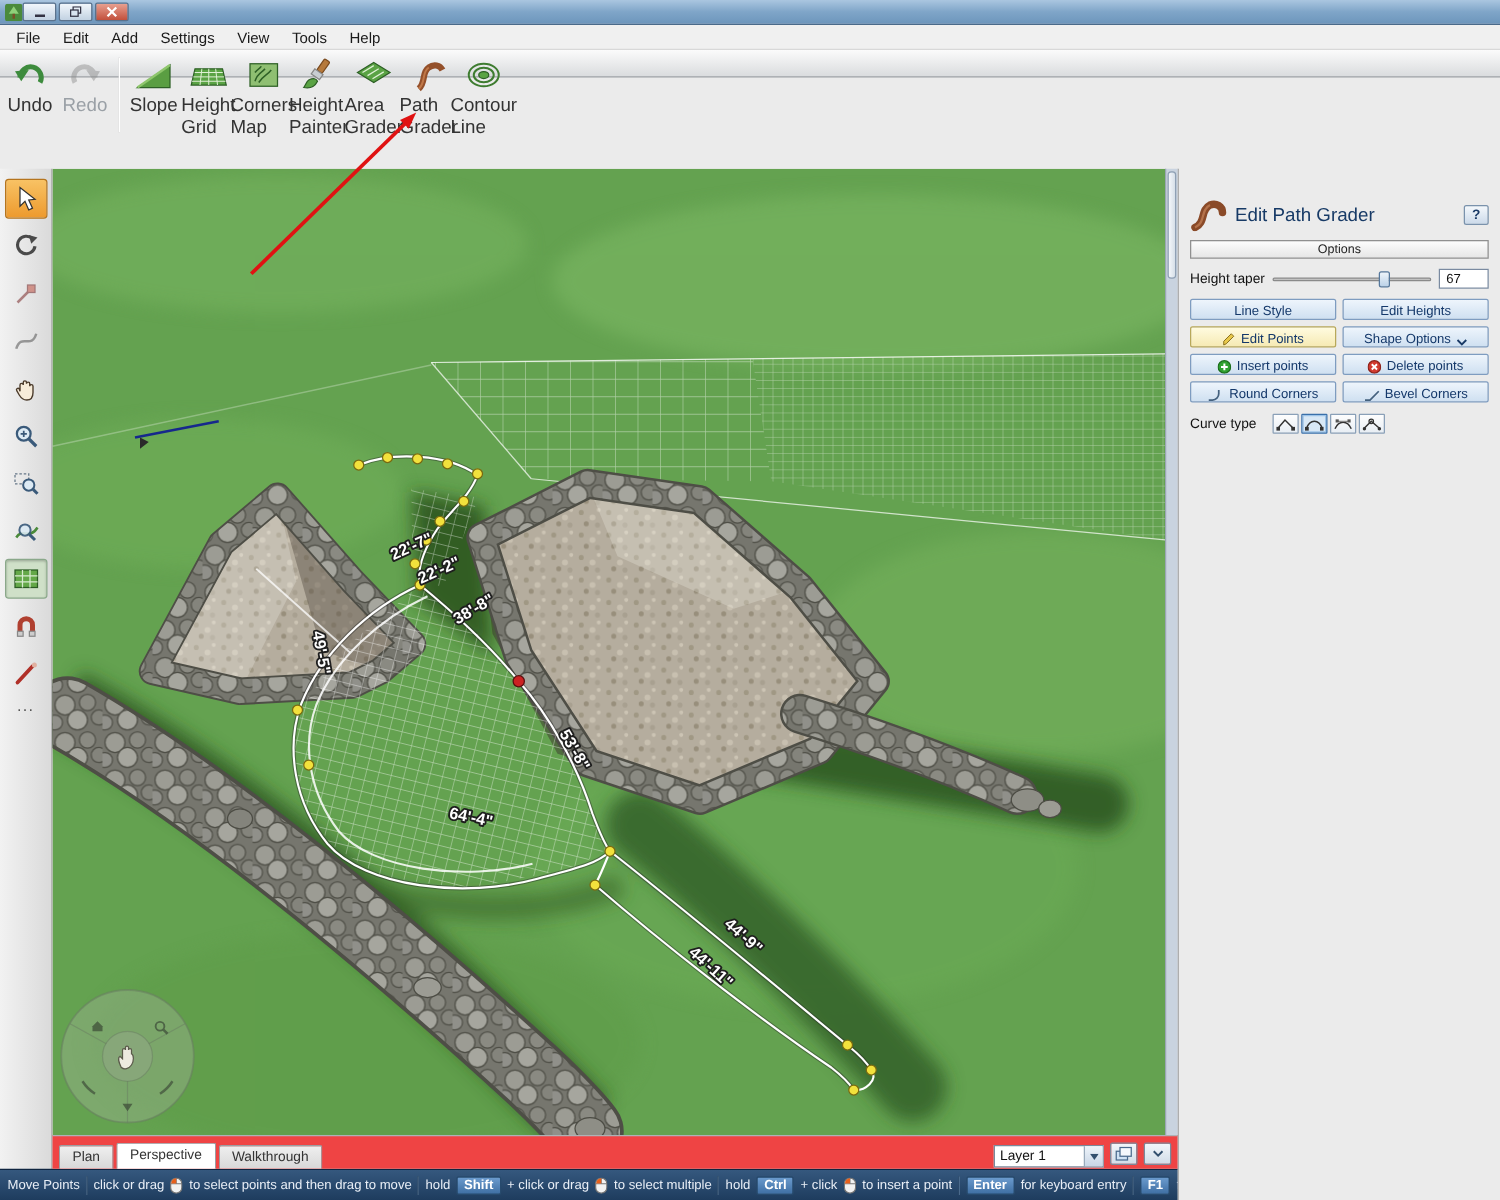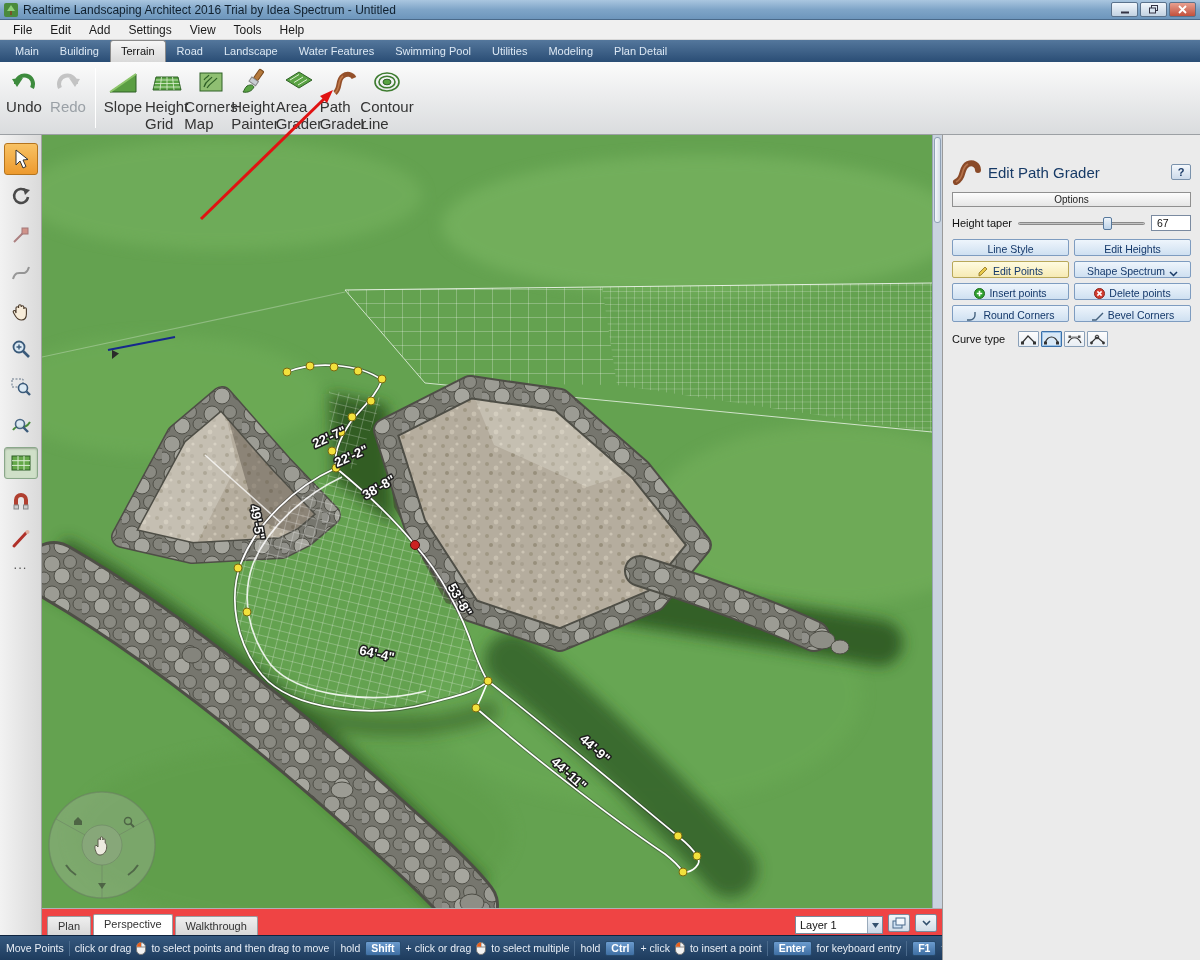--- a/index.html
+++ b/index.html
@@ -82,21 +82,20 @@
 <body>
 
 <div class="window">
 
   <div class="titlebar">
     <svg class="app-icon" viewBox="0 0 14 14">
         <rect width="14" height="14" rx="2" fill="#4a8a3c"></rect>
         <polygon points="7,2 11,8 3,8" fill="#8fd07a"></polygon>
         <rect x="6" y="8" width="2" height="4" fill="#7a5028"></rect>
       </svg>
-    <span class="title-text">Realtime Landscaping Architect 2016 Trial by Idea Spectrum - Untitled</span>
     <div class="win-btns">
       <div class="win-btn">
           <svg width="10" height="8" viewBox="0 0 10 8">
             <line x1="1" y1="6.5" x2="9" y2="6.5" stroke="#334" stroke-width="2"></line>
           </svg>
         </div>
       <div class="win-btn">
           <svg width="10" height="9" viewBox="0 0 10 9">
             <rect x="2.5" y="0.5" width="6" height="5" fill="none" stroke="#334"></rect>
             <rect x="0.5" y="3" width="6" height="5" fill="#d8e4f0" stroke="#334"></rect>
@@ -113,32 +112,20 @@
   <div class="menubar">
     <span class="menu-item">File</span>
     <span class="menu-item">Edit</span>
     <span class="menu-item">Add</span>
     <span class="menu-item">Settings</span>
     <span class="menu-item">View</span>
     <span class="menu-item">Tools</span>
     <span class="menu-item">Help</span>
   </div>
 
-  <div class="tabbar">
-    <div class="rtab">Main</div>
-    <div class="rtab">Building</div>
-    <div class="rtab active">Terrain</div>
-    <div class="rtab">Road</div>
-    <div class="rtab">Landscape</div>
-    <div class="rtab">Water Features</div>
-    <div class="rtab">Swimming Pool</div>
-    <div class="rtab">Utilities</div>
-    <div class="rtab">Modeling</div>
-    <div class="rtab">Plan Detail</div>
-  </div>
 
   <div class="toolbar">
     <div class="tbtn">
       <span class="ticon">
           <svg width="28" height="26" viewBox="0 0 28 26">
             <path d="M22,19 a8.5,8.5 0 1 0 -16,-4" fill="none" stroke="#3d8b3d" stroke-width="4"></path>
             <polygon points="2,10 13,9 7,18" fill="#3d8b3d"></polygon>
           </svg>
         </span>
       <span>Undo</span>
@@ -521,21 +508,21 @@
       <div class="pbtn">
           <span>Edit Heights</span>
         </div>
       <div class="pbtn yellow">
         <svg width="11" height="11">
             <path d="M1,10 L3,9 L9,3 L7,1 L1,7 Z" fill="#e8c84a" stroke="#8a7020" stroke-width=".8"></path>
           </svg>
         <span>Edit Points</span>
       </div>
       <div class="pbtn">
-        <span>Shape Spectrum</span>
+        <span>Shape Options</span>
         <svg width="9" height="6">
             <polyline points="1,1 4.5,4.5 8,1" fill="none" stroke="#1a3a66" stroke-width="1.5"></polyline>
           </svg>
       </div>
       <div class="pbtn">
         <svg width="11" height="11">
             <circle cx="5.5" cy="5.5" r="5" fill="#2fa12f" stroke="#1c6e1c"></circle>
             <path d="M5.5,2.8 v5.4 M2.8,5.5 h5.4" stroke="#fff" stroke-width="1.6"></path>
           </svg>
         <span>Insert points</span>

